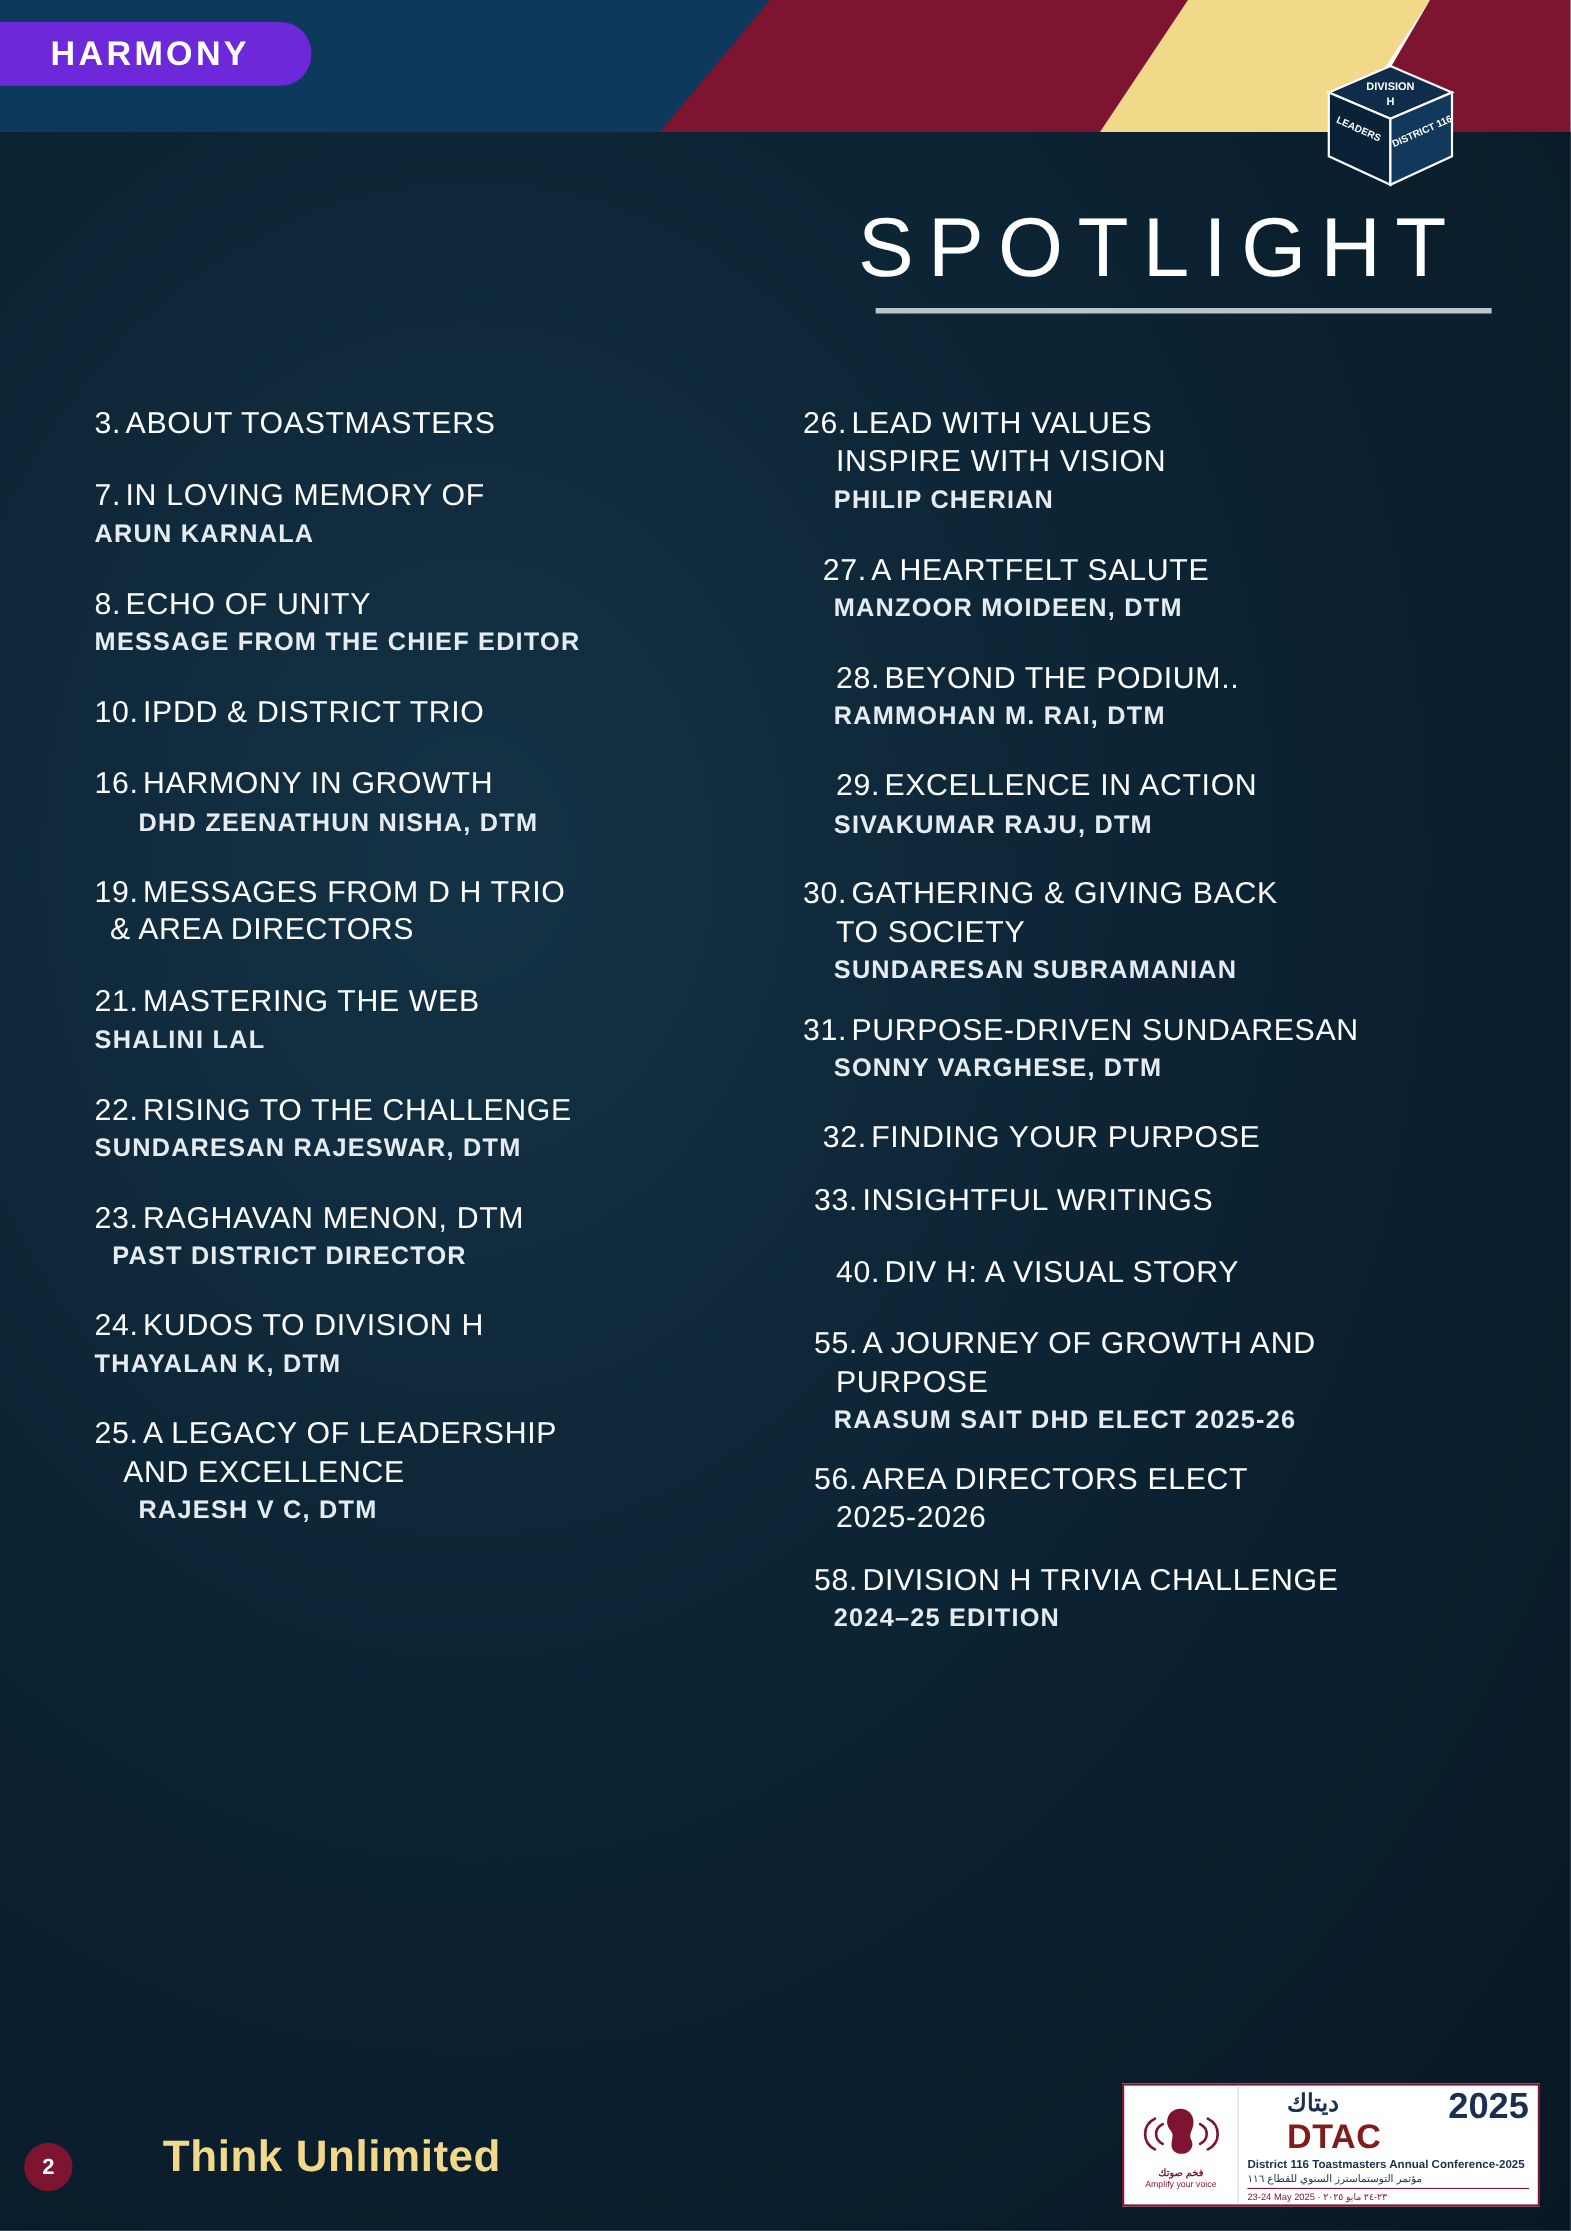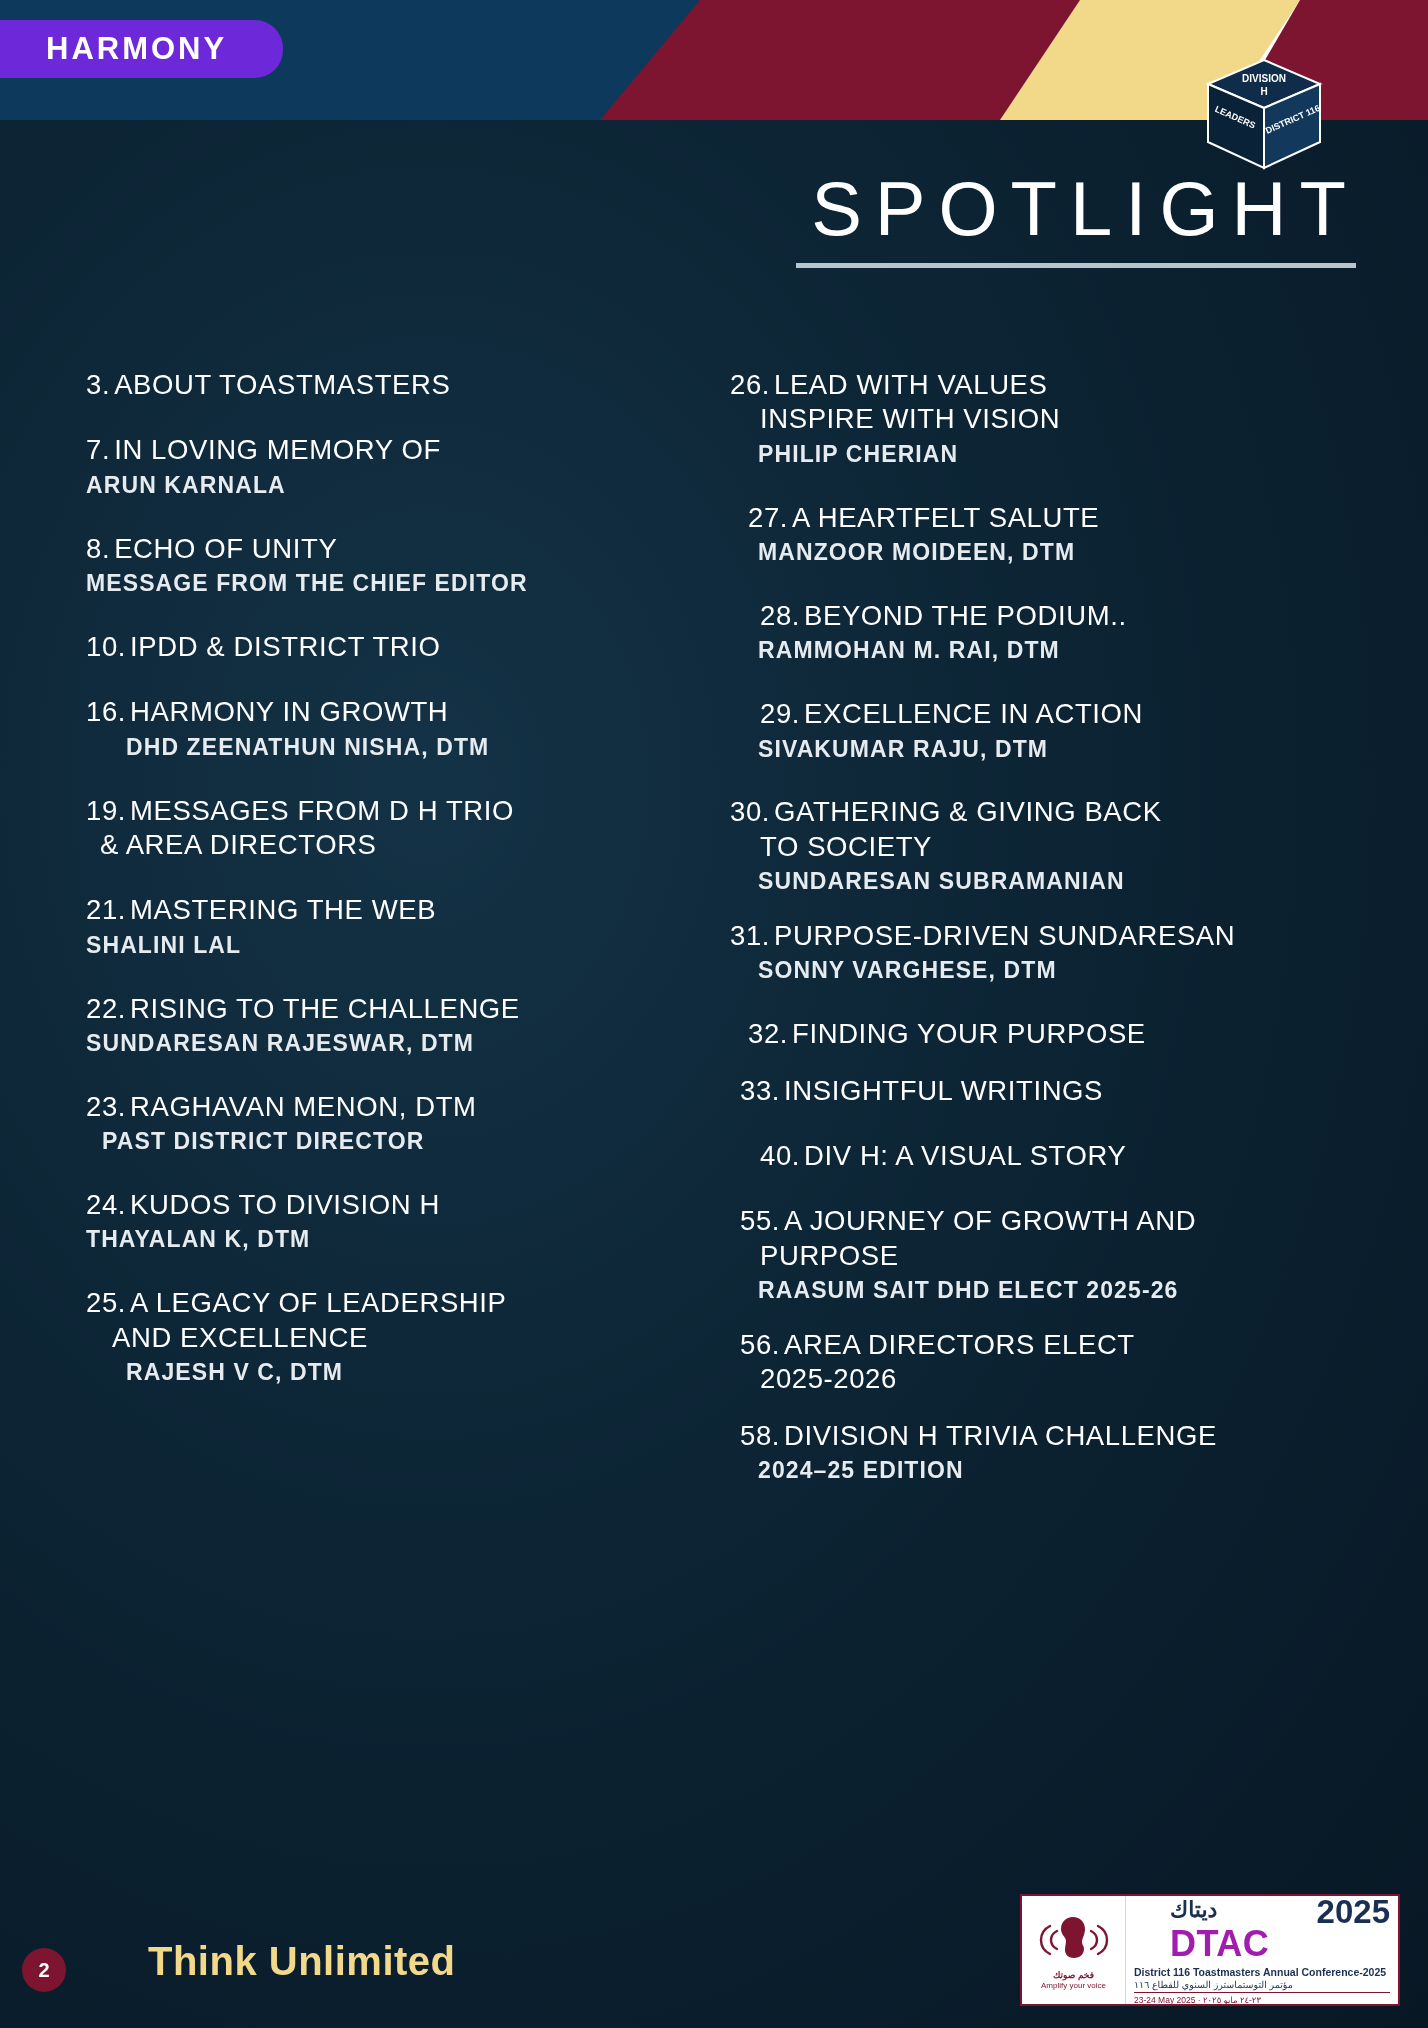--- a/index.html
+++ b/index.html
@@ -91,24 +91,24 @@
     position: absolute;
     top: 110px; left: 0;
     width: 1428px;
     height: 1918px;
     background: radial-gradient(ellipse at 30% 35%, #143246 0%, #0c2434 45%, #081724 100%);
   }
 
   
   .spotlight-wrap {
     position: absolute;
-    top: 171px;
+    top: 188px;
     left: 780px;
     width: 610px;
-    text-align: center;
+    text-align: left;
     z-index: 6;
   }
   .spotlight-title {
     color: #ffffff;
     font-size: 76px;
     font-weight: 400;
     letter-spacing: 13px;
     line-height: 1;
     font-family: "Liberation Sans", sans-serif;
   }
@@ -231,23 +231,23 @@
     flex-direction: column;
     justify-content: center;
   }
   .dtac-row1 {
     display: flex;
     align-items: flex-start;
     justify-content: space-between;
     margin-left: 36px;
   }
   .dtac-word {
-    font-size: 36px;
-    font-weight: bold;
-    color: #a21caf;
+    font-size: 31px;
+    font-weight: bold;
+    color: #7f1d1d;
     letter-spacing: 0.5px;
   }
   .dtac-ar {
     font-size: 22px;
     font-weight: bold;
     color: #1b2f52;
   }
   .dtac-year {
     font-size: 33px;
     font-weight: bold;

